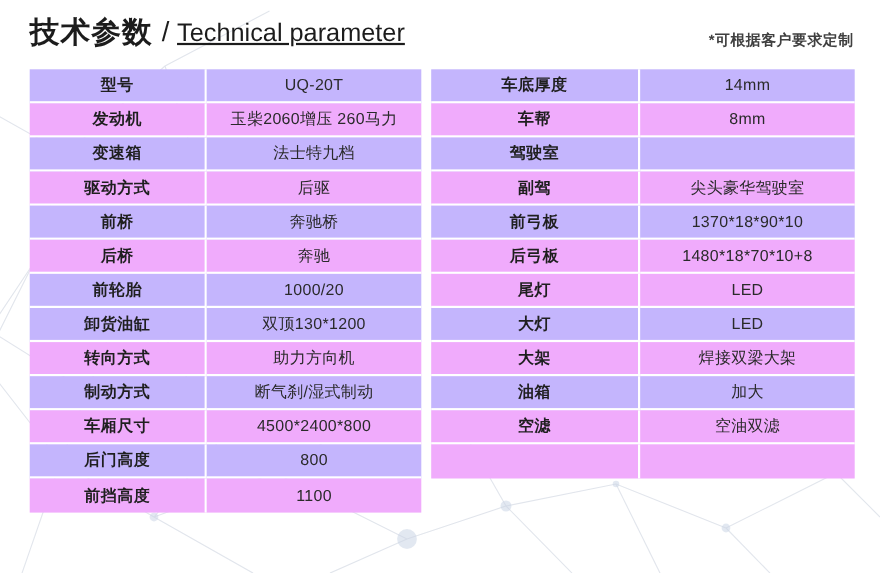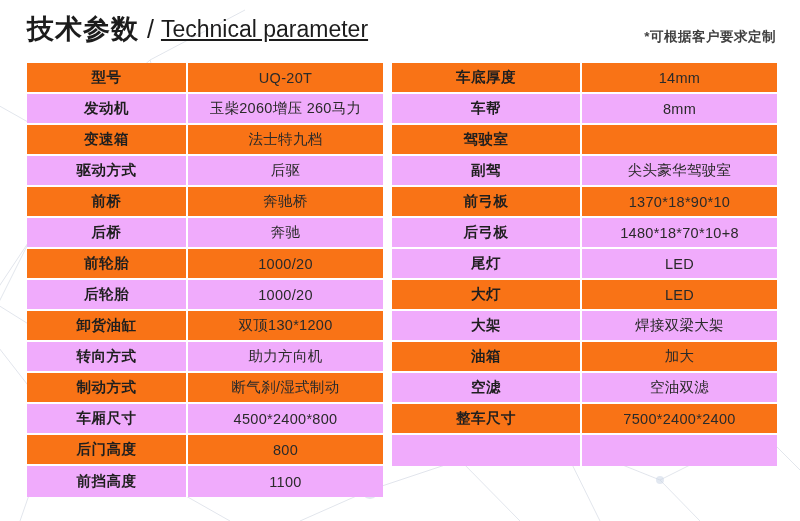--- a/index.html
+++ b/index.html
@@ -117,21 +117,21 @@
     font-weight: 400;
     color: #2a2a2a;
     letter-spacing: 0.3px;
   }
 
   #table-left col.c-label  { width: 161px; }
   #table-left col.c-value  { width: 195px; }
   #table-right col.c-label { width: 190px; }
   #table-right col.c-value { width: 195px; }
 
-  tr.row-blue td { background: #f97316; }
+  tr.row-blue td { background: #c4b5fd; }
   tr.row-gray td { background: #f0abfc; }
 </style>
 </head>
 <body>
 
 <svg id="bg-decoration" viewBox="0 0 800 521" xmlns="http://www.w3.org/2000/svg">
   <g stroke="#d8dde6" stroke-width="1" fill="none" opacity="0.75">
     <path d="M-20 95 L60 140 L30 240 L-10 300"></path>
     <path d="M60 140 L150 60 L245 10"></path>
     <path d="M60 140 L120 250 L30 240"></path>
@@ -202,24 +202,20 @@
             <td class="value">奔驰桥</td>
           </tr>
           <tr class="row-gray">
             <td class="label">后桥</td>
             <td class="value">奔驰</td>
           </tr>
           <tr class="row-blue">
             <td class="label">前轮胎</td>
             <td class="value">1000/20</td>
           </tr>
-          <tr class="row-gray">
-            <td class="label">后轮胎</td>
-            <td class="value">1000/20</td>
-          </tr>
           <tr class="row-blue">
             <td class="label">卸货油缸</td>
             <td class="value">双顶130*1200</td>
           </tr>
           <tr class="row-gray">
             <td class="label">转向方式</td>
             <td class="value">助力方向机</td>
           </tr>
           <tr class="row-blue">
             <td class="label">制动方式</td>
@@ -283,24 +279,20 @@
             <td class="value">焊接双梁大架</td>
           </tr>
           <tr class="row-blue">
             <td class="label">油箱</td>
             <td class="value">加大</td>
           </tr>
           <tr class="row-gray">
             <td class="label">空滤</td>
             <td class="value">空油双滤</td>
           </tr>
-          <tr class="row-blue">
-            <td class="label">整车尺寸</td>
-            <td class="value">7500*2400*2400</td>
-          </tr>
           <tr class="row-gray">
             <td class="label"></td>
             <td class="value"></td>
           </tr>
         </tbody>
     </table>
   </div>
 
 </div>
 

